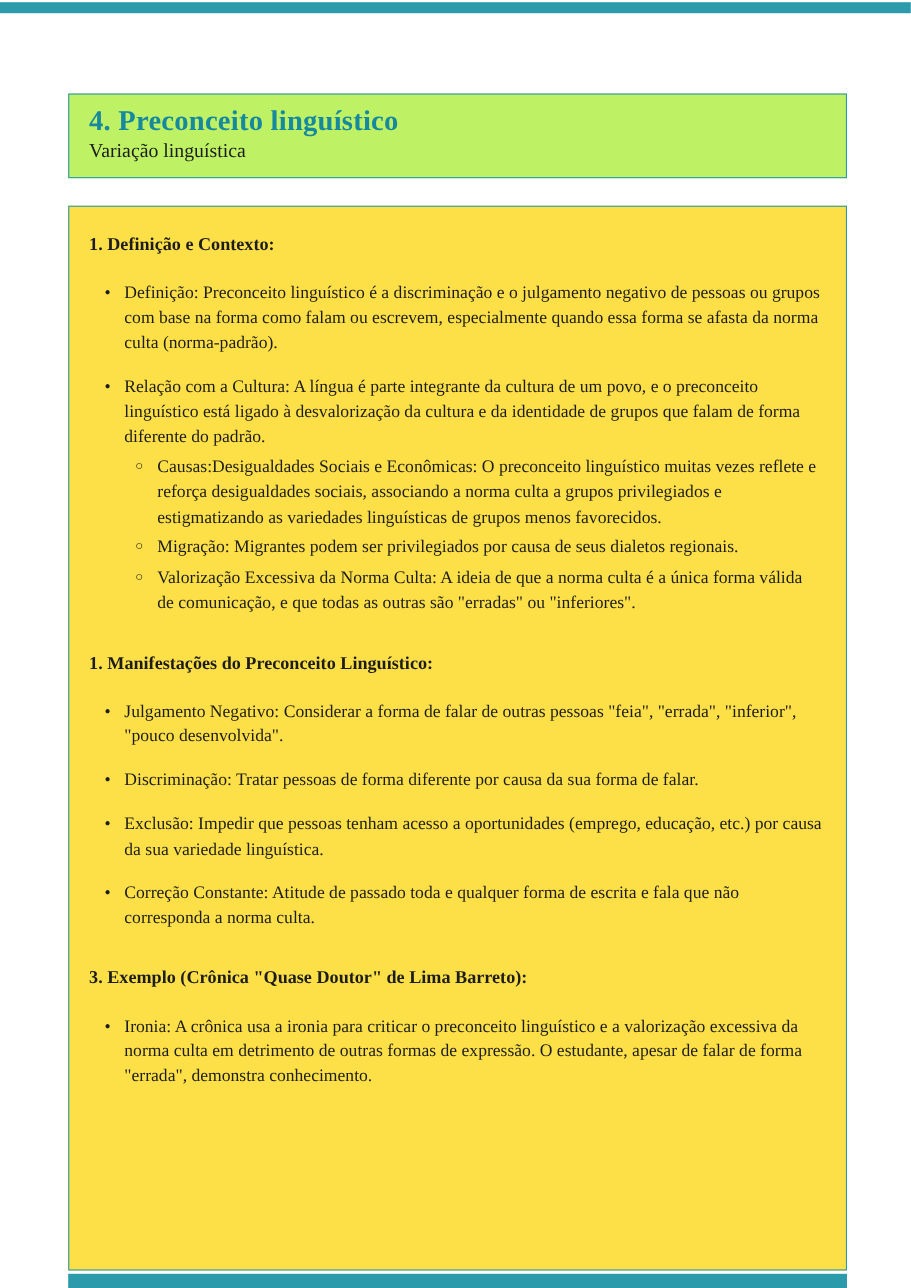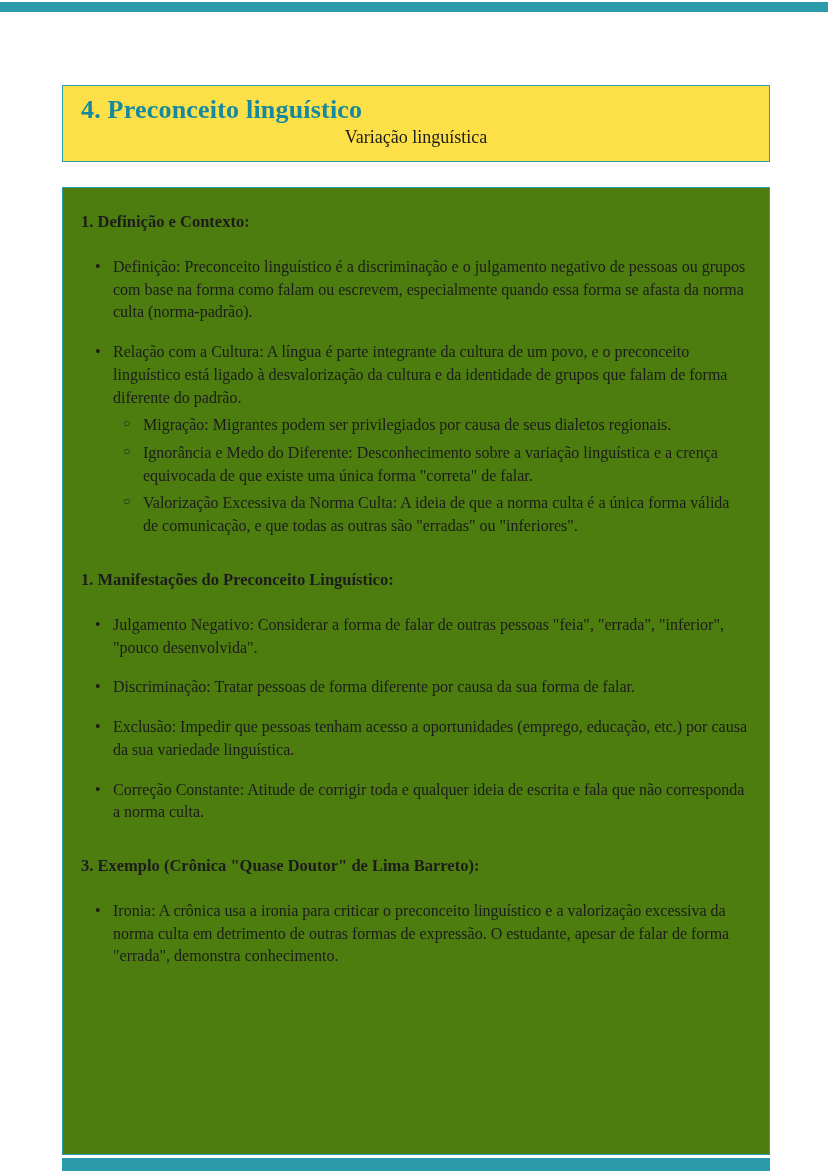--- a/index.html
+++ b/index.html
@@ -15,35 +15,35 @@
 
   .top-accent {
     position: absolute; top: 2px; left: 0;
     width: 828px; height: 10px;
     background: #2b9aab;
   }
 
   .title-box {
     position: absolute; top: 85px; left: 62px; width: 708px;
     border: 1px solid #2b9aab;
-    background: #fde047;
+    background: #bef264;
     padding: 9px 18px 13px 18px;
   }
   .title-box .doc-title {
     font-size: 26px; font-weight: bold; color: #17899e;
     letter-spacing: 0.2px;
   }
   .title-box .doc-subtitle {
-    font-size: 18px; color: #1c1c1c; margin-top: 2px; text-align: center;
+    font-size: 18px; color: #1c1c1c; margin-top: 2px;
   }
 
   .content-box {
     position: absolute; top: 187px; left: 62px; width: 708px; height: 968px;
     border: 1px solid #2b9aab;
-    background: #4d7c0f;
+    background: #fde047;
     padding: 24px 22px 20px 18px;
   }
 
   .section-heading {
     font-size: 16.5px; font-weight: bold; color: #1c1c1c;
     margin: 0 0 24px 0;
   }
   .section + .section { margin-top: 32px; }
 
   ul.bullets { list-style: none; margin: 0; }
@@ -97,35 +97,35 @@
 
     <div class="section">
       <div class="section-heading">1. Definição e Contexto:</div>
       <ul class="bullets">
         <li>
           <span>Definição: Preconceito linguístico é a discriminação e o julgamento negativo de pessoas ou grupos com base na forma como falam ou escrevem, especialmente quando essa forma se afasta da norma culta (norma-padrão).</span>
         </li>
         <li>
           <span>Relação com a Cultura: A língua é parte integrante da cultura de um povo, e o preconceito linguístico está ligado à desvalorização da cultura e da identidade de grupos que falam de forma diferente do padrão.</span>
           <ul class="subs">
+            <li>Causas:Desigualdades Sociais e Econômicas: O preconceito linguístico muitas vezes reflete e reforça desigualdades sociais, associando a norma culta a grupos privilegiados e estigmatizando as variedades linguísticas de grupos menos favorecidos.</li>
             <li>Migração: Migrantes podem ser privilegiados por causa de seus dialetos regionais.</li>
-            <li>Ignorância e Medo do Diferente: Desconhecimento sobre a variação linguística e a crença equivocada de que existe uma única forma "correta" de falar.</li>
             <li>Valorização Excessiva da Norma Culta: A ideia de que a norma culta é a única forma válida de comunicação, e que todas as outras são "erradas" ou "inferiores".</li>
           </ul>
         </li>
       </ul>
     </div>
 
     <div class="section">
       <div class="section-heading">1. Manifestações do Preconceito Linguístico:</div>
       <ul class="bullets">
         <li>Julgamento Negativo: Considerar a forma de falar de outras pessoas "feia", "errada", "inferior", "pouco desenvolvida".</li>
         <li>Discriminação: Tratar pessoas de forma diferente por causa da sua forma de falar.</li>
         <li>Exclusão: Impedir que pessoas tenham acesso a oportunidades (emprego, educação, etc.) por causa da sua variedade linguística.</li>
-        <li>Correção Constante: Atitude de corrigir toda e qualquer ideia de escrita e fala que não corresponda a norma culta.</li>
+        <li>Correção Constante: Atitude de passado toda e qualquer forma de escrita e fala que não corresponda a norma culta.</li>
       </ul>
     </div>
 
     <div class="section">
       <div class="section-heading">3. Exemplo (Crônica "Quase Doutor" de Lima Barreto):</div>
       <ul class="bullets">
         <li>Ironia: A crônica usa a ironia para criticar o preconceito linguístico e a valorização excessiva da norma culta em detrimento de outras formas de expressão. O estudante, apesar de falar de forma "errada", demonstra conhecimento.</li>
       </ul>
     </div>
 

